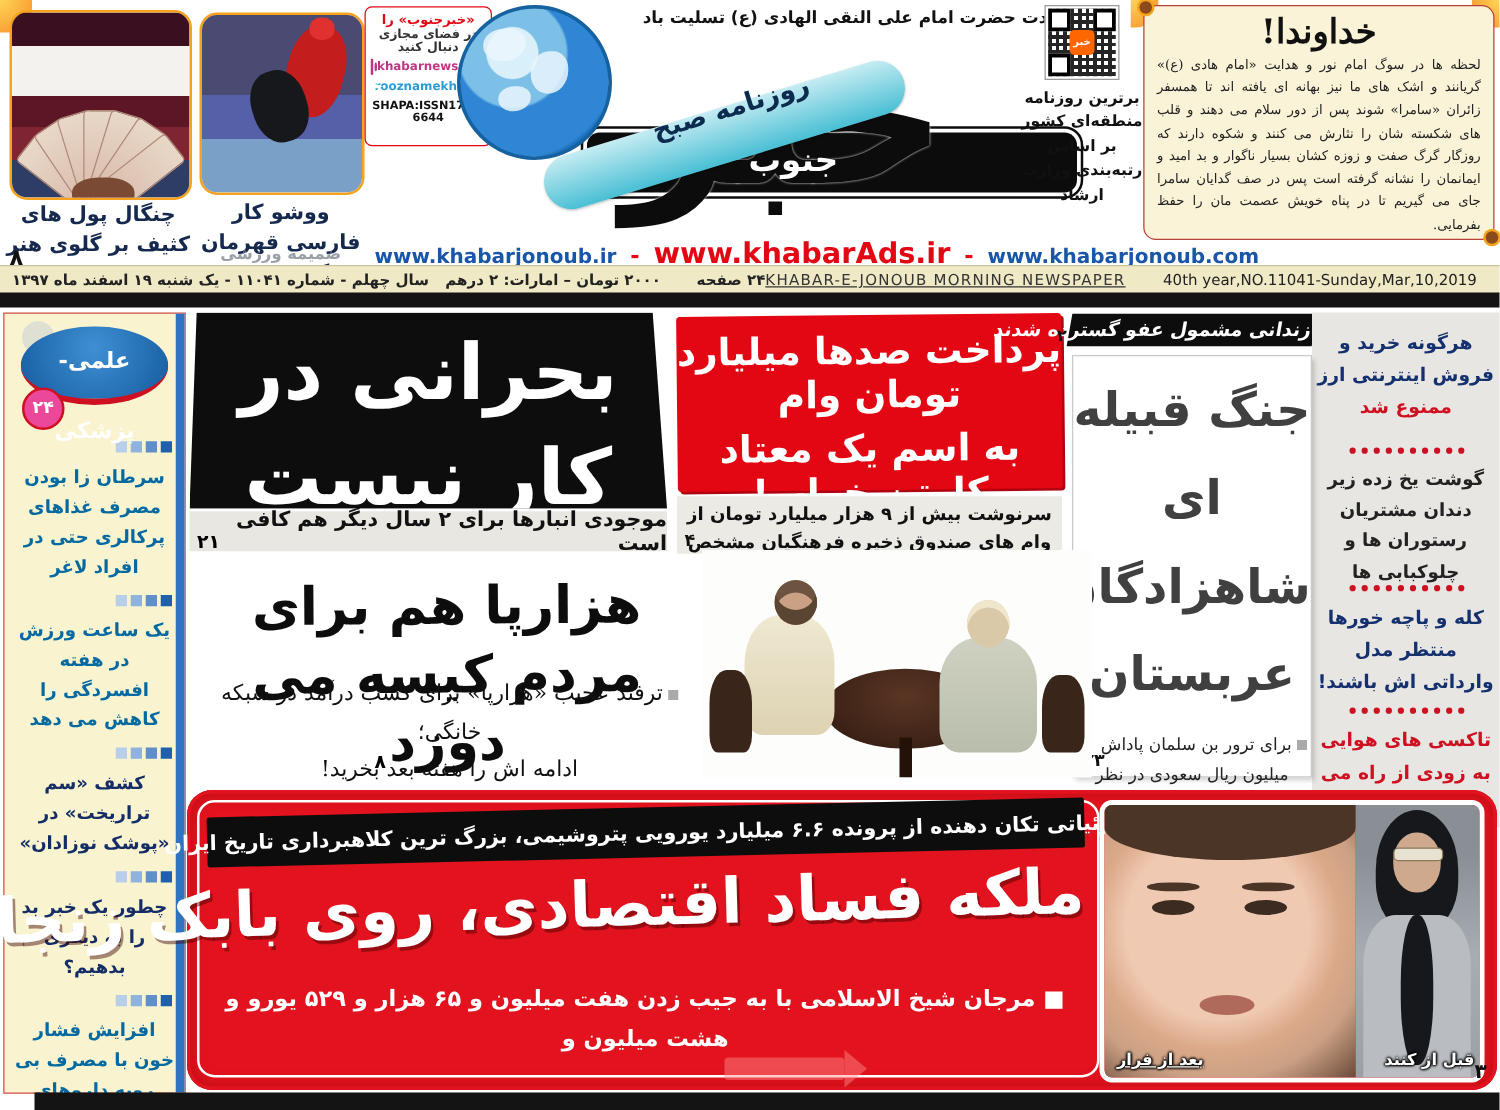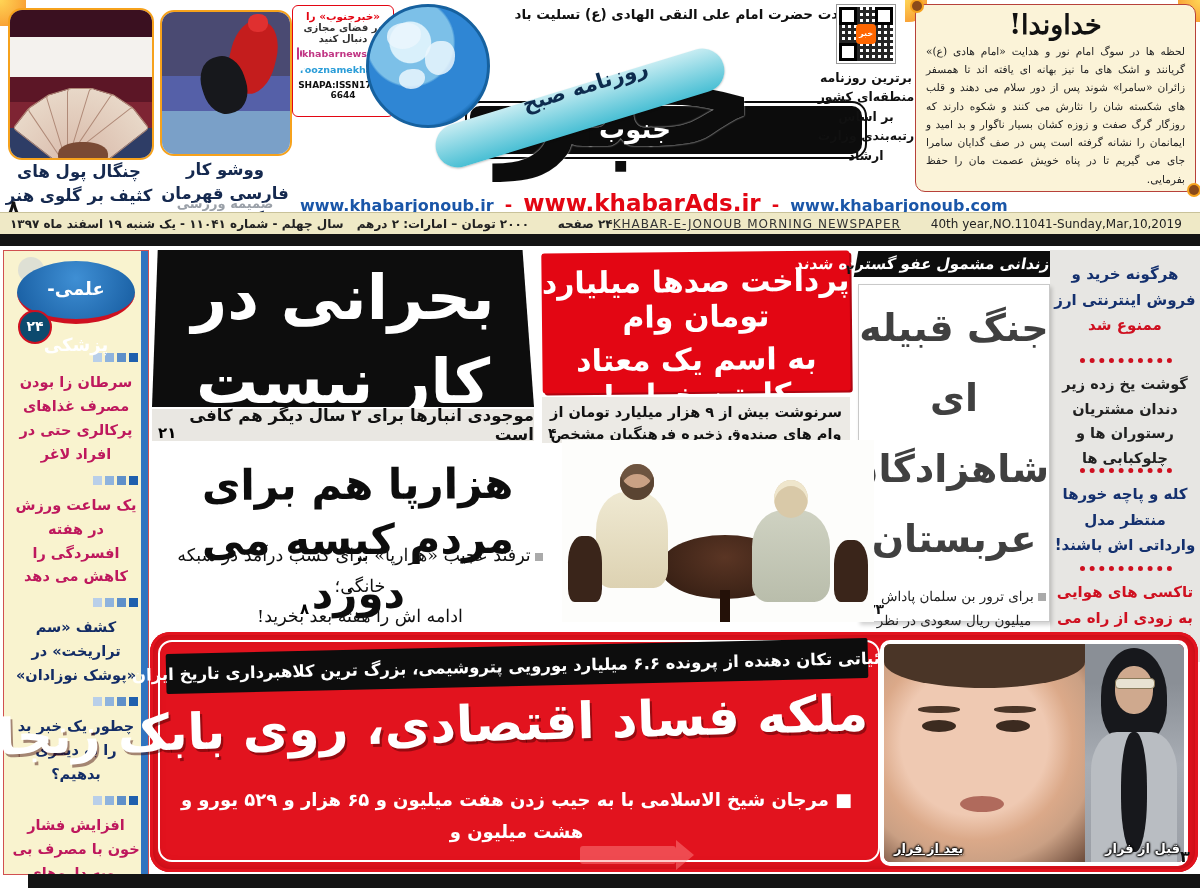--- a/index.html
+++ b/index.html
@@ -75,23 +75,23 @@
            display:flex;align-items:center;font-size:12px;color:#222;}
   .datebar .seg{white-space:nowrap;}
   .blackbar{top:234px;left:0;width:1200px;height:12px;background:#141414;}
 
   
   .sci{top:250px;left:3px;width:146px;height:625px;background:#f9f3cf;border:1.2px solid #d05050;box-sizing:border-box;}
   .sci-edge{position:absolute;top:0;right:0;width:7px;height:100%;background:#2f74c0;}
   .sci-oval{position:relative;margin:10px auto 0;width:118px;height:58px;background:radial-gradient(circle at 50% 30%,#3f8fd4,#155a9e);
             border-radius:50%;border-bottom:5px solid #cf1020;color:#fff;font-size:18px;font-weight:bold;
             text-align:center;line-height:56px;}
-  .sci-badge{position:relative;margin:-14px auto 0 14px;width:30px;height:30px;border-radius:50%;background:#0c4a6e;
+  .sci-badge{position:relative;margin:-14px auto 0 14px;width:30px;height:30px;border-radius:50%;background:#ec4899;
              border:2px solid #cf1020;color:#fff;font-size:14px;font-weight:bold;text-align:center;line-height:28px;}
-  .sci-item{font-size:14.5px;font-weight:bold;color:#be185d;text-align:center;line-height:1.65;padding:0 8px;}
+  .sci-item{font-size:14.5px;font-weight:bold;color:#0369a1;text-align:center;line-height:1.65;padding:0 8px;}
   .sq-sep{display:flex;gap:3px;justify-content:flex-end;padding-left:6px;margin:9px 10px 9px 0;direction:ltr;}
   .sq-sep i{width:9px;height:9px;display:block;}
   .molecule{position:absolute;border-radius:50%;background:#c9cfd8;opacity:.55;}
 
   
   .crisis-box{top:250px;left:152px;width:382px;height:157px;background:#0d0d0d;color:#fff;
               clip-path:polygon(1.5% 0,97% 0,100% 100%,0 100%);text-align:center;}
   .crisis-title{font-size:62px;font-weight:900;line-height:1.35;margin-top:6px;}
   .crisis-sub{font-size:28px;font-weight:bold;margin-top:0px;}
   .crisis-deck{top:409px;left:152px;width:382px;height:32px;background:#e9e7e2;display:flex;align-items:center;justify-content:center;
@@ -370,21 +370,21 @@
       <div class="blob" style="left:110px;top:62px;width:42px;height:7px;background:#4a3527;"></div>
       <div class="blob" style="left:76px;top:152px;width:44px;height:16px;background:#b06a5c;border-radius:50%;"></div>
       <span class="cap" style="left:10px;text-decoration:underline;">بعد از فرار</span>
     </div>
     <div class="photo-before">
       <div class="blob" style="left:16px;top:4px;width:66px;height:96px;background:#17181c;border-radius:50% 50% 40% 40%;"></div>
       <div class="blob" style="left:30px;top:22px;width:38px;height:48px;background:#cfa98e;border-radius:48%;"></div>
       <div class="blob" style="left:30px;top:34px;width:38px;height:9px;background:#e8e2d2;border:1px solid #8a7a5a;border-radius:4px;"></div>
       <div class="blob" style="left:6px;top:88px;width:86px;height:130px;background:#b9bdc2;border-radius:30% 30% 0 0;"></div>
       <div class="blob" style="left:36px;top:88px;width:26px;height:120px;background:#17181c;"></div>
-      <span class="cap" style="right:4px;">قبل از فرار</span>
+      <span class="cap" style="right:4px;">قبل از کنند</span>
     </div>
   </div>
   <div class="banner-page">۳</div>
   <div class="watermark">
     <div class="bar"></div>
     <div class="tri"></div>
   </div>
 </div>
 
 <div class="abs bottom-black"></div>

